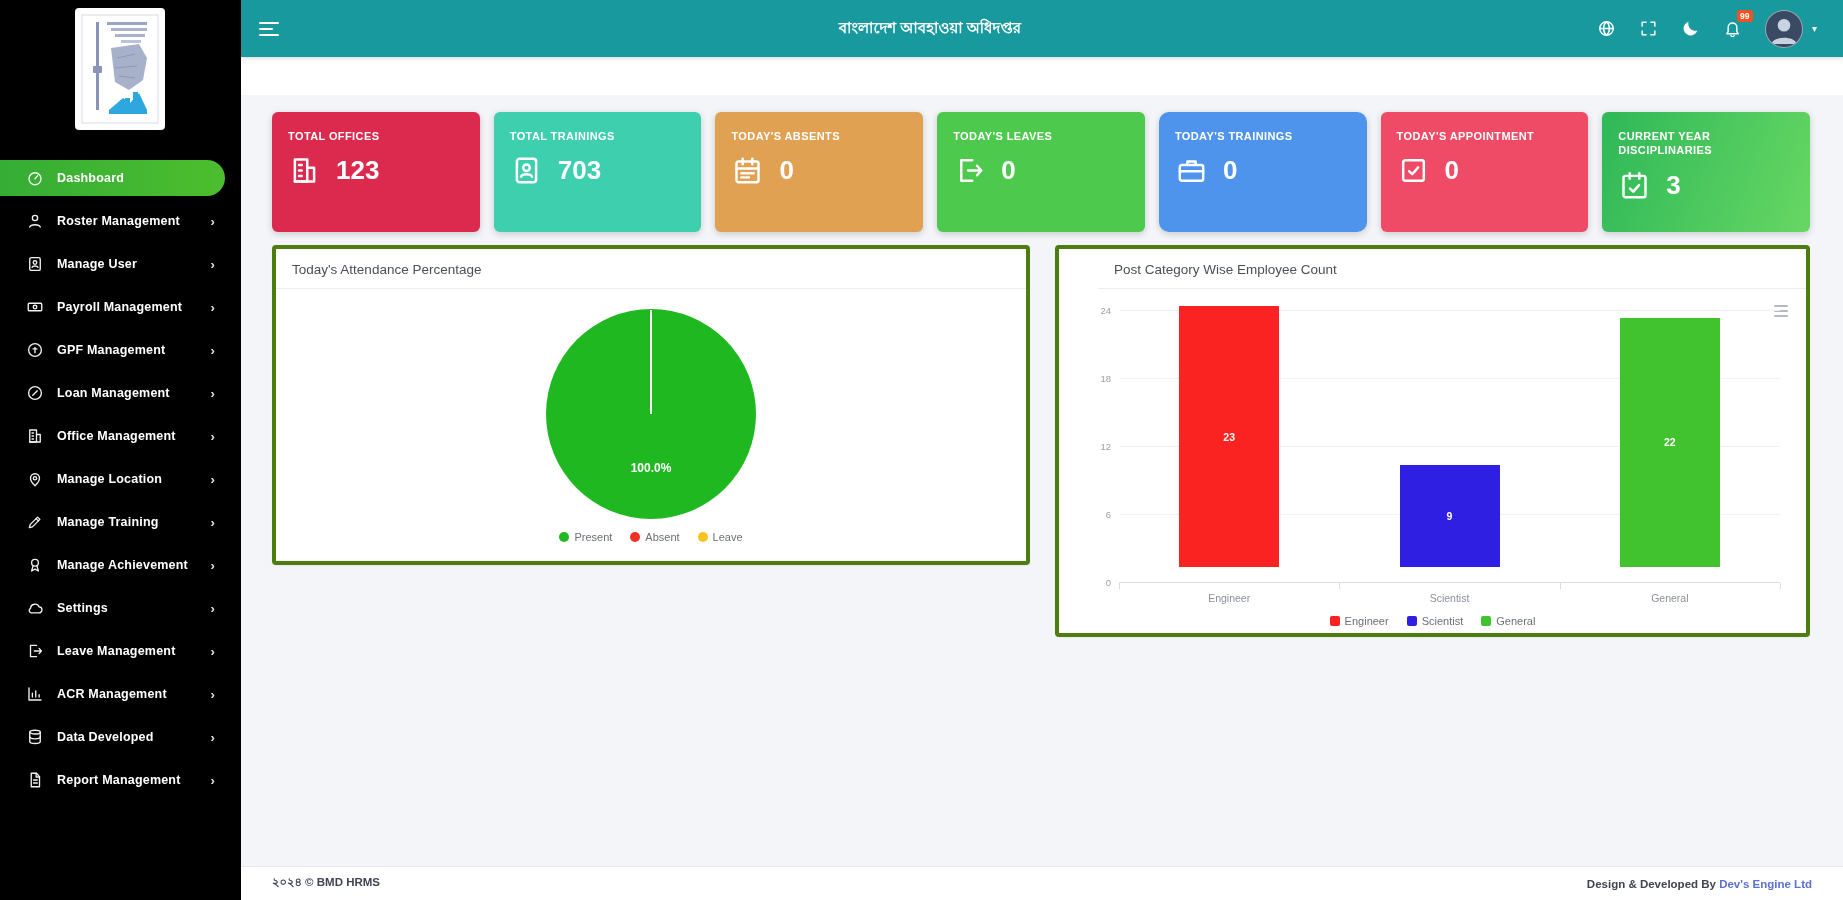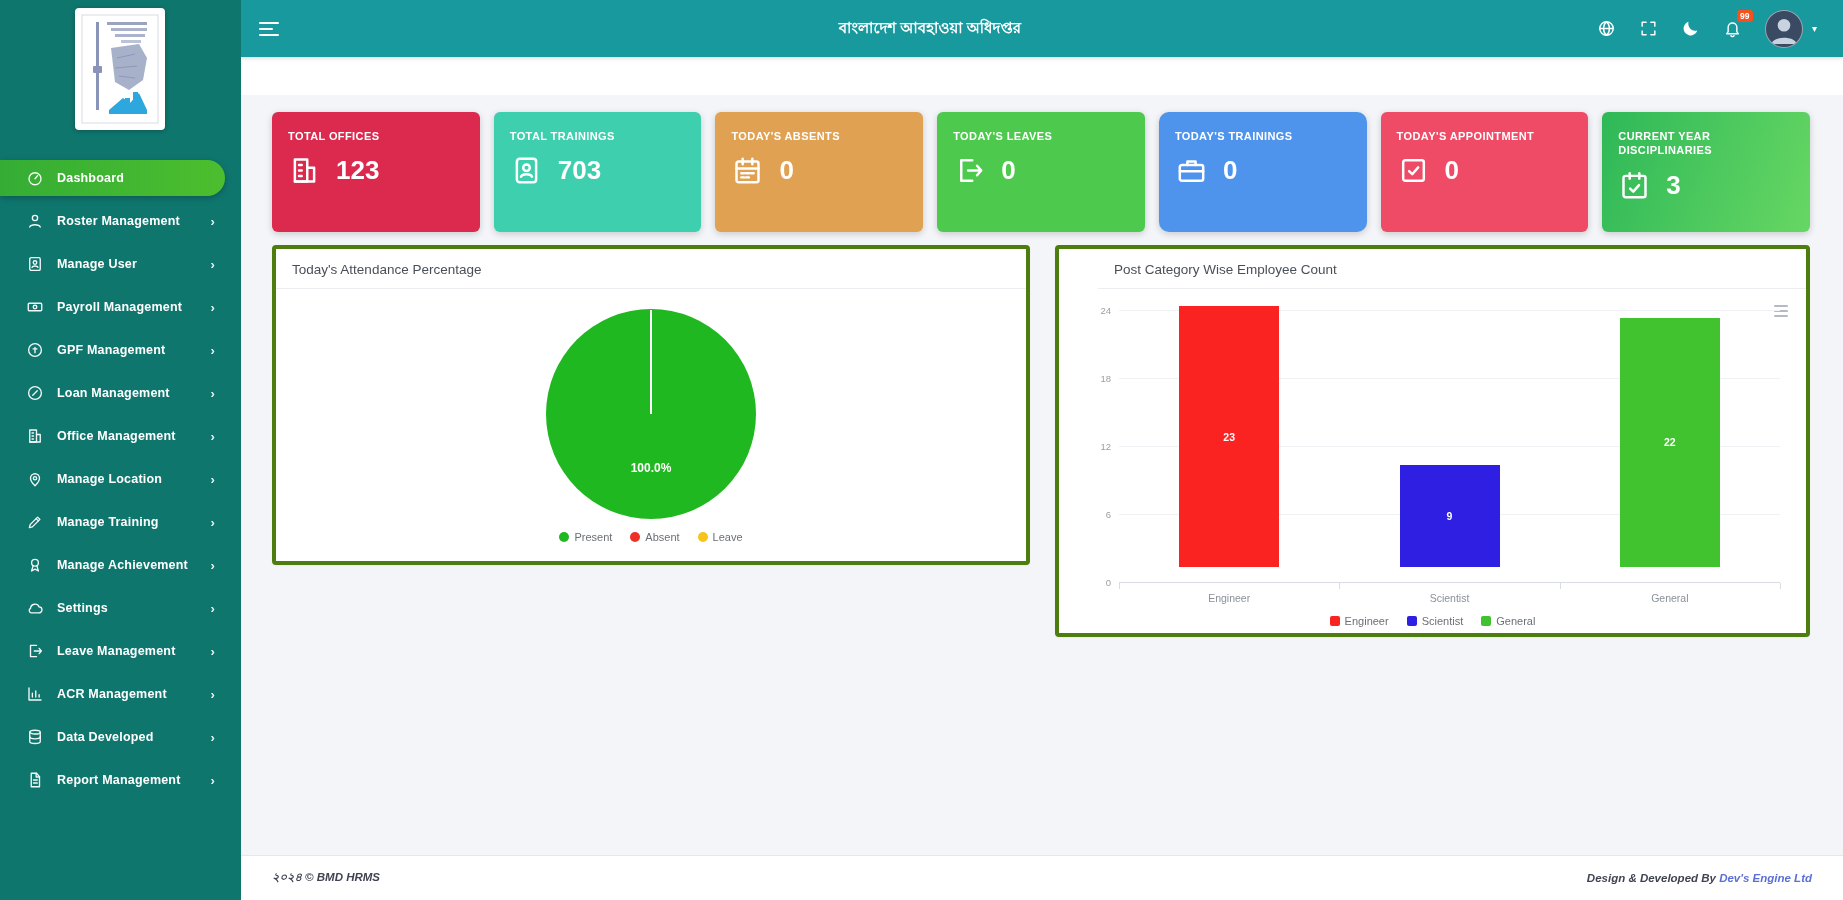--- a/index.html
+++ b/index.html
@@ -2,21 +2,21 @@
 <html><head>
 <meta charset="utf-8">
 <style>
   html,body{margin:0;padding:0;}
   body{
     width:1843px;height:900px;position:relative;overflow:hidden;
     background:#f3f5f8;font-family:"Liberation Sans",sans-serif;
     -webkit-user-select:none;
   }
   
-  .sidebar{position:absolute;left:0;top:0;width:241px;height:900px;background:#0f766e;z-index:5;}
+  .sidebar{position:absolute;left:0;top:0;width:241px;height:900px;background:#000000;z-index:5;}
   .logo-card{position:absolute;left:75px;top:8px;width:90px;height:122px;background:#fff;border-radius:4px;
     box-shadow:0 1px 5px rgba(0,0,0,.28);display:flex;align-items:center;justify-content:center;}
   .menu{position:absolute;top:160px;left:0;right:0;}
   .menu-item{height:36px;margin:0 16px 7px 0;display:flex;align-items:center;padding-left:26px;
     color:#fff;font-size:12.5px;font-weight:bold;cursor:pointer;letter-spacing:.2px;}
   .menu-item .mi-icon{width:18px;height:18px;margin-right:13px;flex:0 0 18px;color:#fff;opacity:.95;}
   .menu-item .mi-label{white-space:nowrap;}
   .menu-item .chev{margin-left:auto;margin-right:10px;font-size:13px;line-height:1;opacity:.9;font-weight:bold;}
   .menu-item.active{background:linear-gradient(90deg,#35ad35,#4cbe2e);border-radius:0 18px 18px 0;
     box-shadow:0 2px 6px rgba(0,0,0,.25);}
@@ -65,23 +65,23 @@
   .bar-plot{position:absolute;left:60px;right:26px;top:62px;height:272px;}
   .gridline{position:absolute;left:0;right:0;height:1px;background:#f1f2f5;}
   .gridline.baseline{background:#d9dce1;}
   .ytick{position:absolute;left:-40px;width:32px;text-align:right;font-size:9.5px;color:#9aa0a8;}
   .xtick{position:absolute;top:100%;margin-top:9px;transform:translateX(-50%);font-size:10.5px;color:#8a8f98;}
   .xborder{position:absolute;top:100%;width:1px;height:6px;background:#d9dce1;}
   .bar{position:absolute;bottom:16px;width:100px;cursor:pointer;}
   .bar-value{position:absolute;left:50%;top:50%;transform:translate(-50%,-50%);color:#fff;font-size:10.5px;font-weight:bold;}
   .bar-legend{position:absolute;left:0;right:0;top:362px;}
   
-  .footer{position:absolute;left:241px;bottom:0;width:1602px;height:45px;background:#fff;border-top:1px solid #e7e7ea;
+  .footer{position:absolute;left:241px;bottom:0;width:1602px;height:34px;background:#fff;border-top:1px solid #e7e7ea;
     display:flex;align-items:center;justify-content:space-between;padding:0 31px;box-sizing:border-box;
-    font-size:11.5px;color:#3f4450;font-weight:bold;font-style:italic;}
+    font-size:11.5px;color:#3f4450;font-weight:bold;}
   .footer a{color:#5b6fd6;text-decoration:none;cursor:pointer;}
 </style>
 </head>
 <body>
 
 <aside class="sidebar">
   <div class="logo-card">
     <svg width="78" height="110" viewBox="0 0 78 110">
       <rect x="1" y="1" width="76" height="108" fill="#ffffff" stroke="#d8dce2"></rect>
       <rect x="26" y="8" width="40" height="3" fill="#9aa3c0"></rect>

